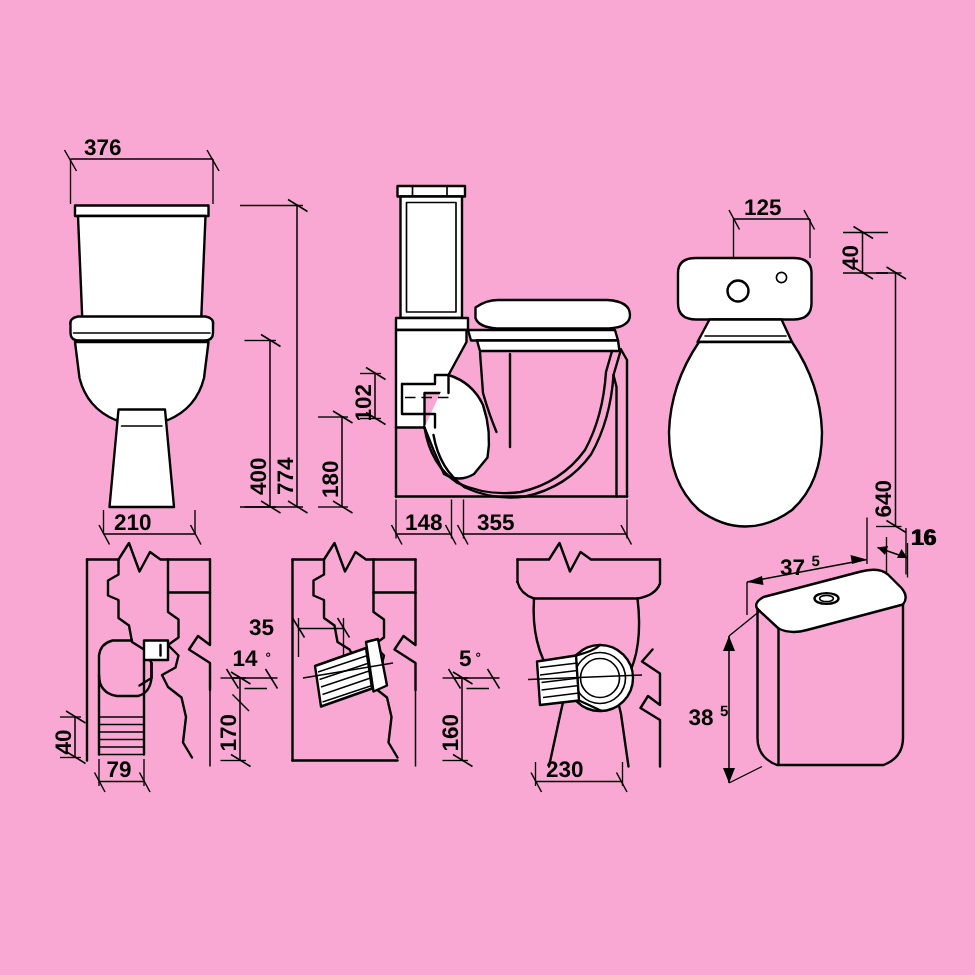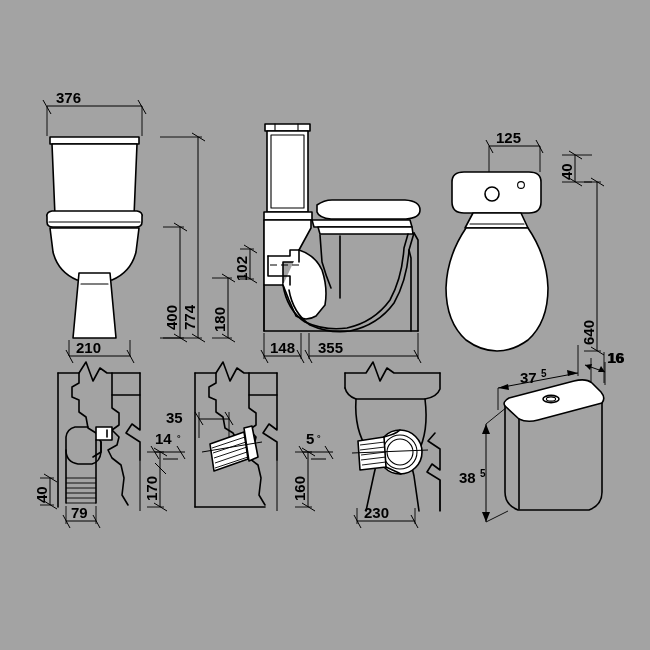--- a/index.html
+++ b/index.html
@@ -8,21 +8,21 @@
     padding: 0;
     background: #ffffff;
   }
   body {
     font-family: "Liberation Sans", sans-serif;
   }
   #sheet {
     position: relative;
     width: 650px;
     height: 650px;
-    background: #a3a3a3;
+    background: #f9a8d4;
     overflow: hidden;
     text-align: right;
   }
   #drawing {
     position: absolute;
     left: 0;
     top: 0;
     width: 650px;
     height: 650px;
   }

